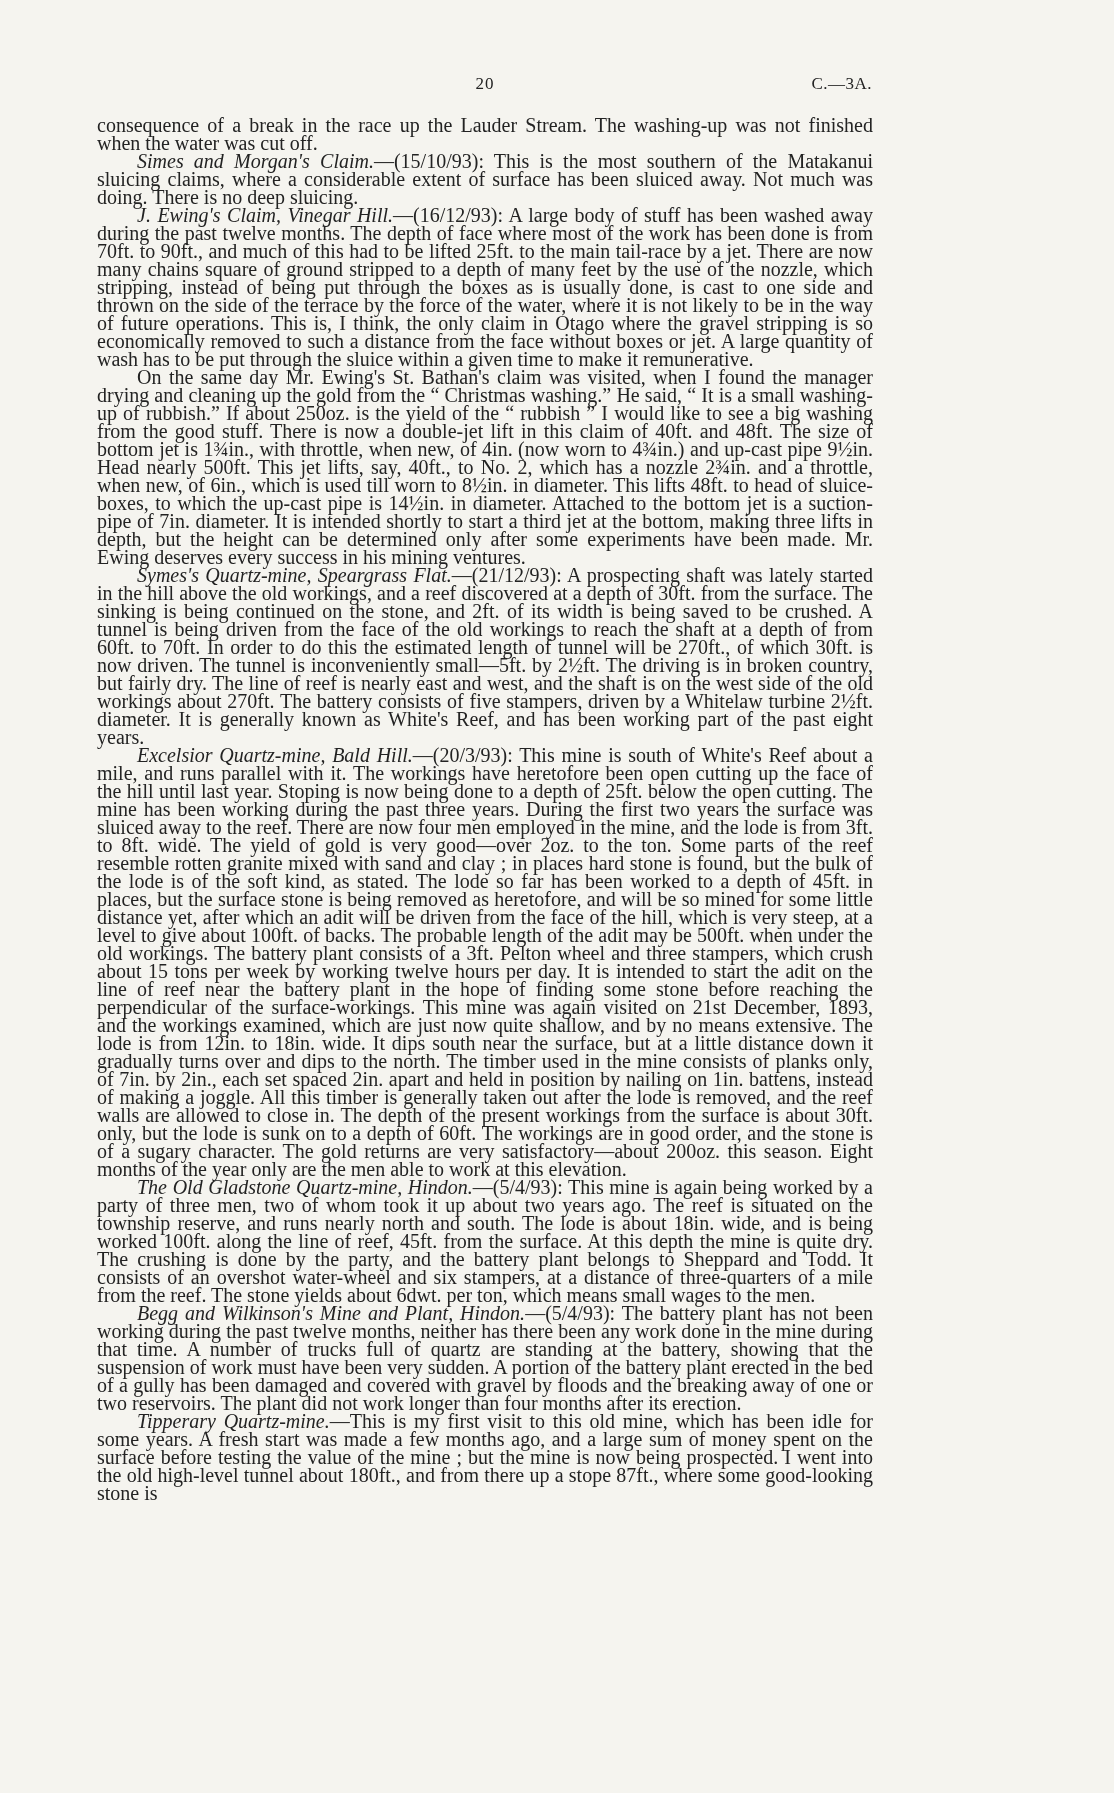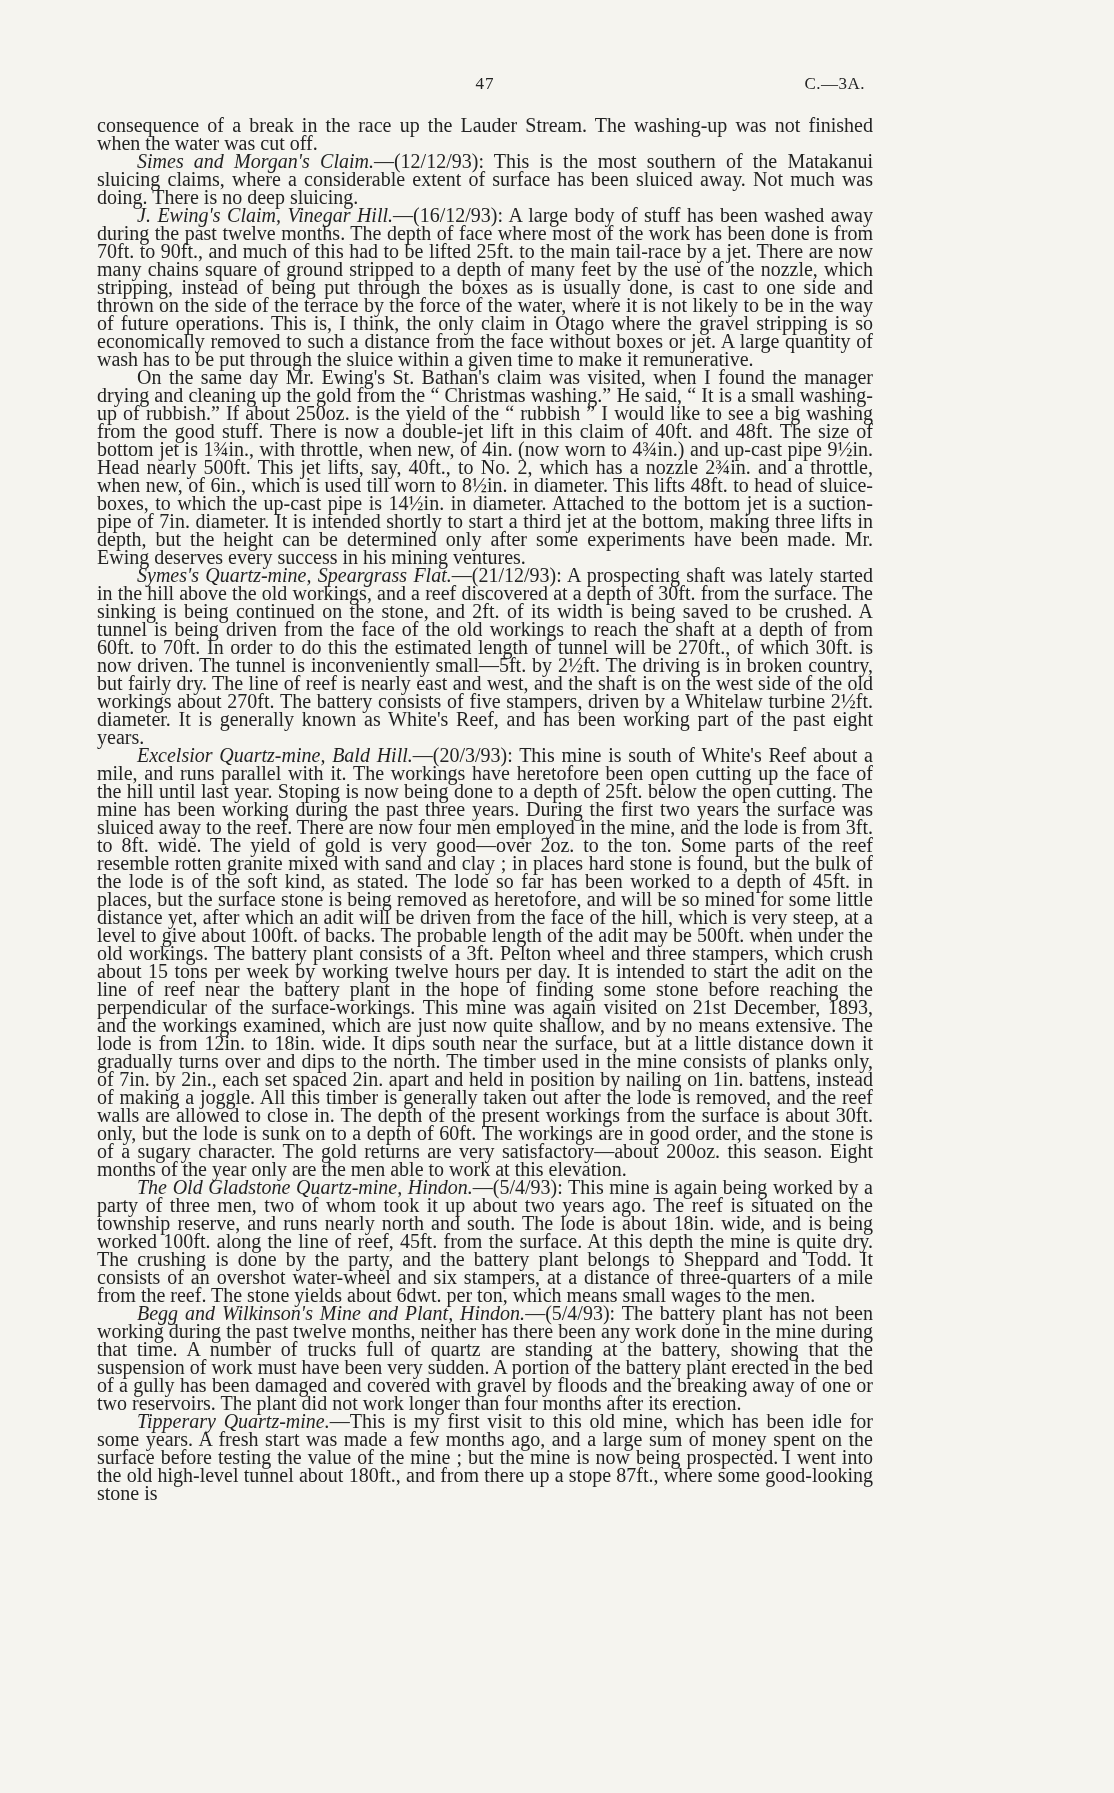--- a/index.html
+++ b/index.html
@@ -30,21 +30,21 @@
   }
   .page-number {
     position: absolute;
     left: 0;
     right: 0;
     text-align: center;
     letter-spacing: 1px;
   }
   .header-right {
     position: absolute;
-    right: 8px;
+    right: 1px;
     top: 0;
     letter-spacing: 0.5px;
     text-align: right;
   }
   .text-block {
     position: absolute;
     top: 116px;
     left: 97px;
     width: 776px;
     font-size: 20px;
@@ -61,29 +61,29 @@
   .lead {
     font-style: italic;
   }
 </style>
 </head>
 <body>
 
 <div class="page">
 
   <div class="page-header">
-    <span class="page-number">47</span>
+    <span class="page-number">20</span>
     <span class="header-right">C.—3A.</span>
   </div>
 
   <div class="text-block">
 
     <p class="para"><span>consequence of a break in the race up the Lauder Stream.  The washing-up was not finished when the water was cut off.</span></p>
 
-    <p class="para indent"><i class="lead">Simes and Morgan's Claim.</i><span>—(12/12/93): This is the most southern of the Matakanui sluicing claims, where a considerable extent of surface has been sluiced away.  Not much was doing.  There is no deep sluicing.</span></p>
+    <p class="para indent"><i class="lead">Simes and Morgan's Claim.</i><span>—(15/10/93): This is the most southern of the Matakanui sluicing claims, where a considerable extent of surface has been sluiced away.  Not much was doing.  There is no deep sluicing.</span></p>
 
     <p class="para indent"><i class="lead">J. Ewing's Claim, Vinegar Hill.</i><span>—(16/12/93): A large body of stuff has been washed away during the past twelve months.  The depth of face where most of the work has been done is from 70ft. to 90ft., and much of this had to be lifted 25ft. to the main tail-race by a jet.  There are now many chains square of ground stripped to a depth of many feet by the use of the nozzle, which stripping, instead of being put through the boxes as is usually done, is cast to one side and thrown on the side of the terrace by the force of the water, where it is not likely to be in the way of future operations.  This is, I think, the only claim in Otago where the gravel stripping is so economically removed to such a distance from the face without boxes or jet.  A large quantity of wash has to be put through the sluice within a given time to make it remunerative.</span></p>
 
     <p class="para indent"><span>On the same day Mr. Ewing's St. Bathan's claim was visited, when I found the manager drying and cleaning up the gold from the “ Christmas washing.”  He said, “ It is a small washing-up of rubbish.”  If about 250oz. is the yield of the “ rubbish ” I would like to see a big washing from the good stuff.  There is now a double-jet lift in this claim of 40ft. and 48ft.  The size of bottom jet is 1¾in., with throttle, when new, of 4in. (now worn to 4¾in.) and up-cast pipe 9½in.  Head nearly 500ft.  This jet lifts, say, 40ft., to No. 2, which has a nozzle 2¾in. and a throttle, when new, of 6in., which is used till worn to 8½in. in diameter.  This lifts 48ft. to head of sluice-boxes, to which the up-cast pipe is 14½in. in diameter.  Attached to the bottom jet is a suction-pipe of 7in. diameter.  It is intended shortly to start a third jet at the bottom, making three lifts in depth, but the height can be determined only after some experiments have been made.  Mr. Ewing deserves every success in his mining ventures.</span></p>
 
     <p class="para indent"><i class="lead">Symes's Quartz-mine, Speargrass Flat.</i><span>—(21/12/93): A prospecting shaft was lately started in the hill above the old workings, and a reef discovered at a depth of 30ft. from the surface.  The sinking is being continued on the stone, and 2ft. of its width is being saved to be crushed.  A tunnel is being driven from the face of the old workings to reach the shaft at a depth of from 60ft. to 70ft.  In order to do this the estimated length of tunnel will be 270ft., of which 30ft. is now driven.  The tunnel is inconveniently small—5ft. by 2½ft.  The driving is in broken country, but fairly dry.  The line of reef is nearly east and west, and the shaft is on the west side of the old workings about 270ft.  The battery consists of five stampers, driven by a Whitelaw turbine 2½ft. diameter.  It is generally known as White's Reef, and has been working part of the past eight years.</span></p>
 
     <p class="para indent"><i class="lead">Excelsior Quartz-mine, Bald Hill.</i><span>—(20/3/93): This mine is south of White's Reef about a mile, and runs parallel with it.  The workings have heretofore been open cutting up the face of the hill until last year.  Stoping is now being done to a depth of 25ft. below the open cutting.  The mine has been working during the past three years.  During the first two years the surface was sluiced away to the reef.  There are now four men employed in the mine, and the lode is from 3ft. to 8ft. wide.  The yield of gold is very good—over 2oz. to the ton.  Some parts of the reef resemble rotten granite mixed with sand and clay ; in places hard stone is found, but the bulk of the lode is of the soft kind, as stated.  The lode so far has been worked to a depth of 45ft. in places, but the surface stone is being removed as heretofore, and will be so mined for some little distance yet, after which an adit will be driven from the face of the hill, which is very steep, at a level to give about 100ft. of backs.  The probable length of the adit may be 500ft. when under the old workings.  The battery plant consists of a 3ft. Pelton wheel and three stampers, which crush about 15 tons per week by working twelve hours per day.  It is intended to start the adit on the line of reef near the battery plant in the hope of finding some stone before reaching the perpendicular of the surface-workings.  This mine was again visited on 21st December, 1893, and the workings examined, which are just now quite shallow, and by no means extensive.  The lode is from 12in. to 18in. wide.  It dips south near the surface, but at a little distance down it gradually turns over and dips to the north.  The timber used in the mine consists of planks only, of 7in. by 2in., each set spaced 2in. apart and held in position by nailing on 1in. battens, instead of making a joggle.  All this timber is generally taken out after the lode is removed, and the reef walls are allowed to close in.  The depth of the present workings from the surface is about 30ft. only, but the lode is sunk on to a depth of 60ft.  The workings are in good order, and the stone is of a sugary character.  The gold returns are very satisfactory—about 200oz. this season.  Eight months of the year only are the men able to work at this elevation.</span></p>
 
     <p class="para indent"><i class="lead">The Old Gladstone Quartz-mine, Hindon.</i><span>—(5/4/93): This mine is again being worked by a party of three men, two of whom took it up about two years ago.  The reef is situated on the township reserve, and runs nearly north and south.  The lode is about 18in. wide, and is being worked 100ft. along the line of reef, 45ft. from the surface.  At this depth the mine is quite dry.  The crushing is done by the party, and the battery plant belongs to Sheppard and Todd.  It consists of an overshot water-wheel and six stampers, at a distance of three-quarters of a mile from the reef.  The stone yields about 6dwt. per ton, which means small wages to the men.</span></p>

